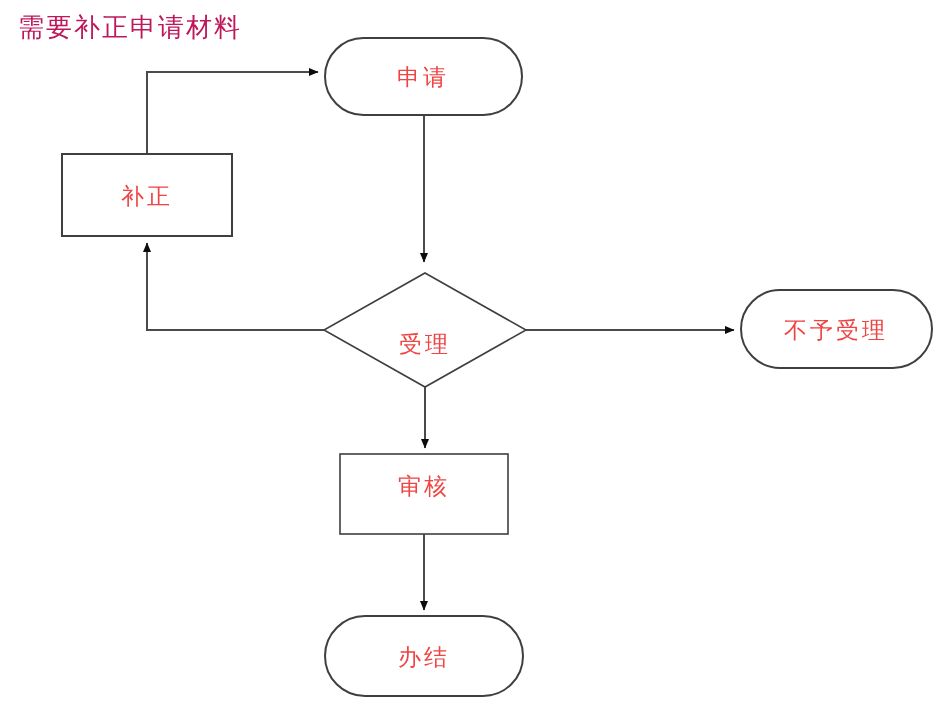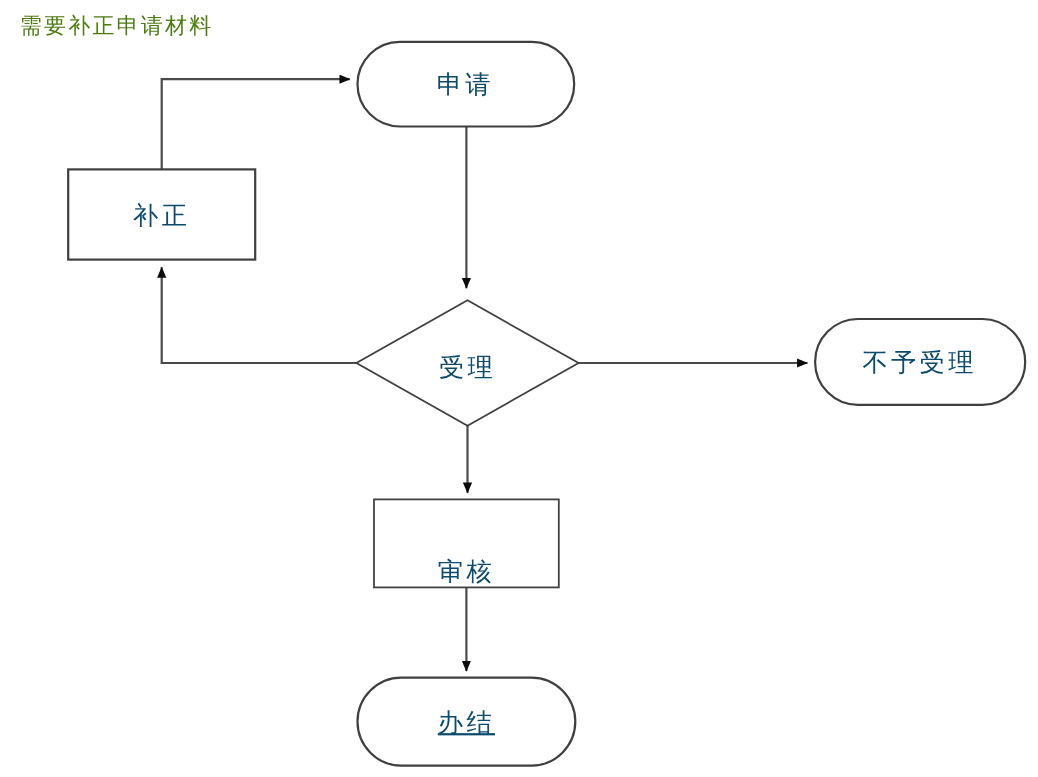--- a/index.html
+++ b/index.html
@@ -32,34 +32,34 @@
   .node-shape.thin {
     stroke-width: 1.6;
   }
   .edge {
     fill: none;
     stroke: #4a4a4a;
     stroke-width: 2;
   }
   .node-text {
     position: absolute;
-    color: #0c4a6e;
+    color: #ef4444;
     font-family: "Liberation Serif", "DejaVu Serif", serif;
     font-size: 23px;
     letter-spacing: 3px;
     white-space: nowrap;
     transform: translate(-50%, -50%);
     text-align: center;
     user-select: none;
   }
   .edge-label {
     position: absolute;
-    color: #4d7c0f;
+    color: #be185d;
     font-family: Liberation Sans, sans-serif;
-    font-size: 20px;
+    font-size: 26px;
     letter-spacing: 2px;
     white-space: nowrap;
     user-select: none;
   }
 </style>
 </head>
 <body>
 
 <div id="canvas">
 
@@ -92,24 +92,24 @@
 
     <rect class="node-shape thin" x="340" y="454" width="168" height="80"></rect>
 
     <rect class="node-shape" x="325" y="616" width="198" height="80" rx="40" ry="40"></rect>
   </svg>
 
   <div class="node-text" style="left:423px; top:77px;">申请</div>
 
   <div class="node-text" style="left:147px; top:196px;text-align:center;">补正</div>
 
-  <div class="node-text" style="left:425px; top:334px;">受理</div>
+  <div class="node-text" style="left:425px; top:344px;">受理</div>
 
   <div class="node-text" style="left:836px; top:330px;text-align:center;">不予受理</div>
 
-  <div class="node-text" style="left:424px; top:520px;">审核</div>
+  <div class="node-text" style="left:424px; top:486px;">审核</div>
 
-  <div class="node-text" style="left:424px; top:657px;text-decoration:underline;">办结</div>
+  <div class="node-text" style="left:424px; top:657px;">办结</div>
 
   <div class="edge-label" style="left:18px; top:10px;">需要补正申请材料</div>
 
 
 </div>
 
 </body></html>

